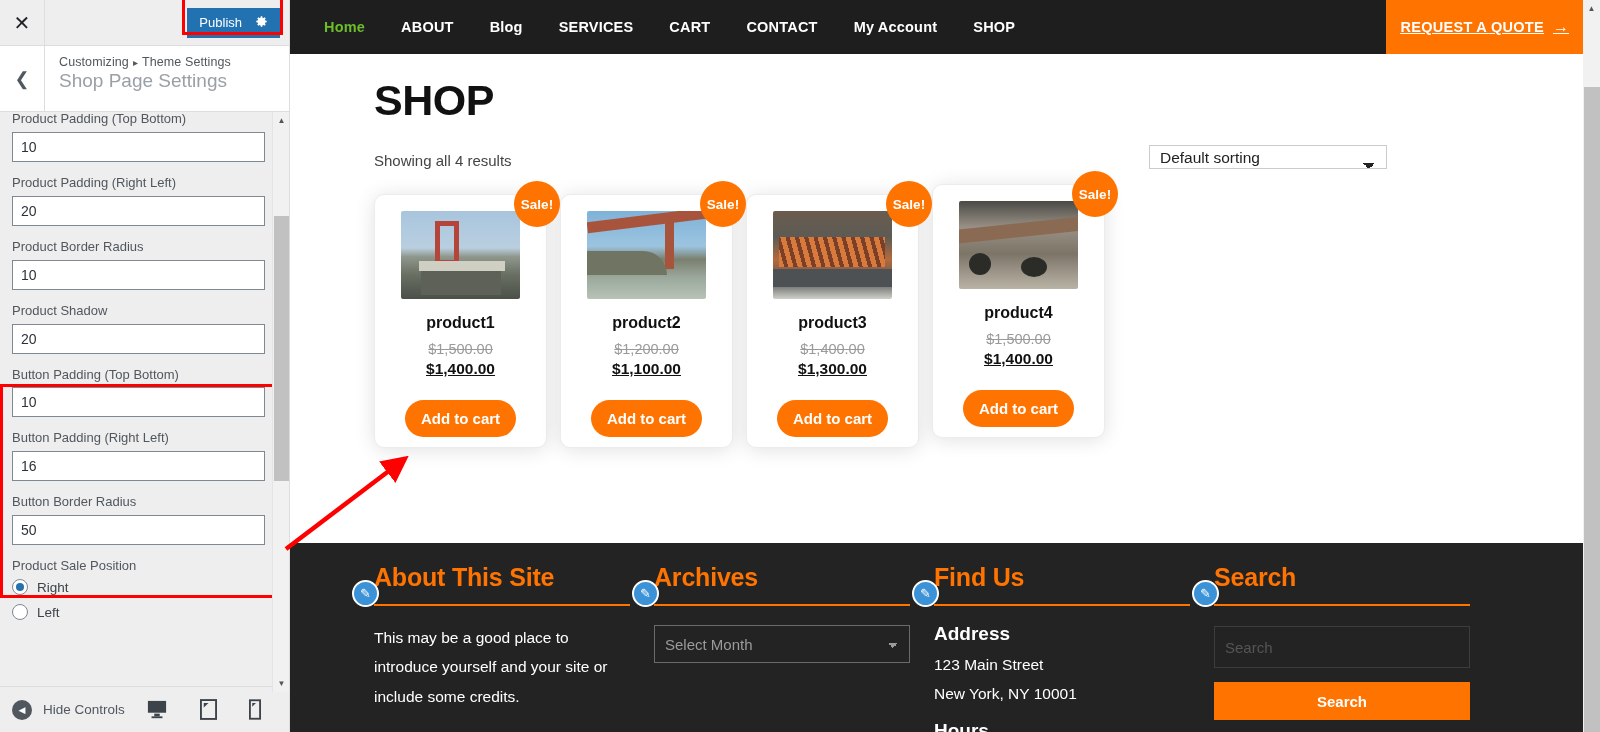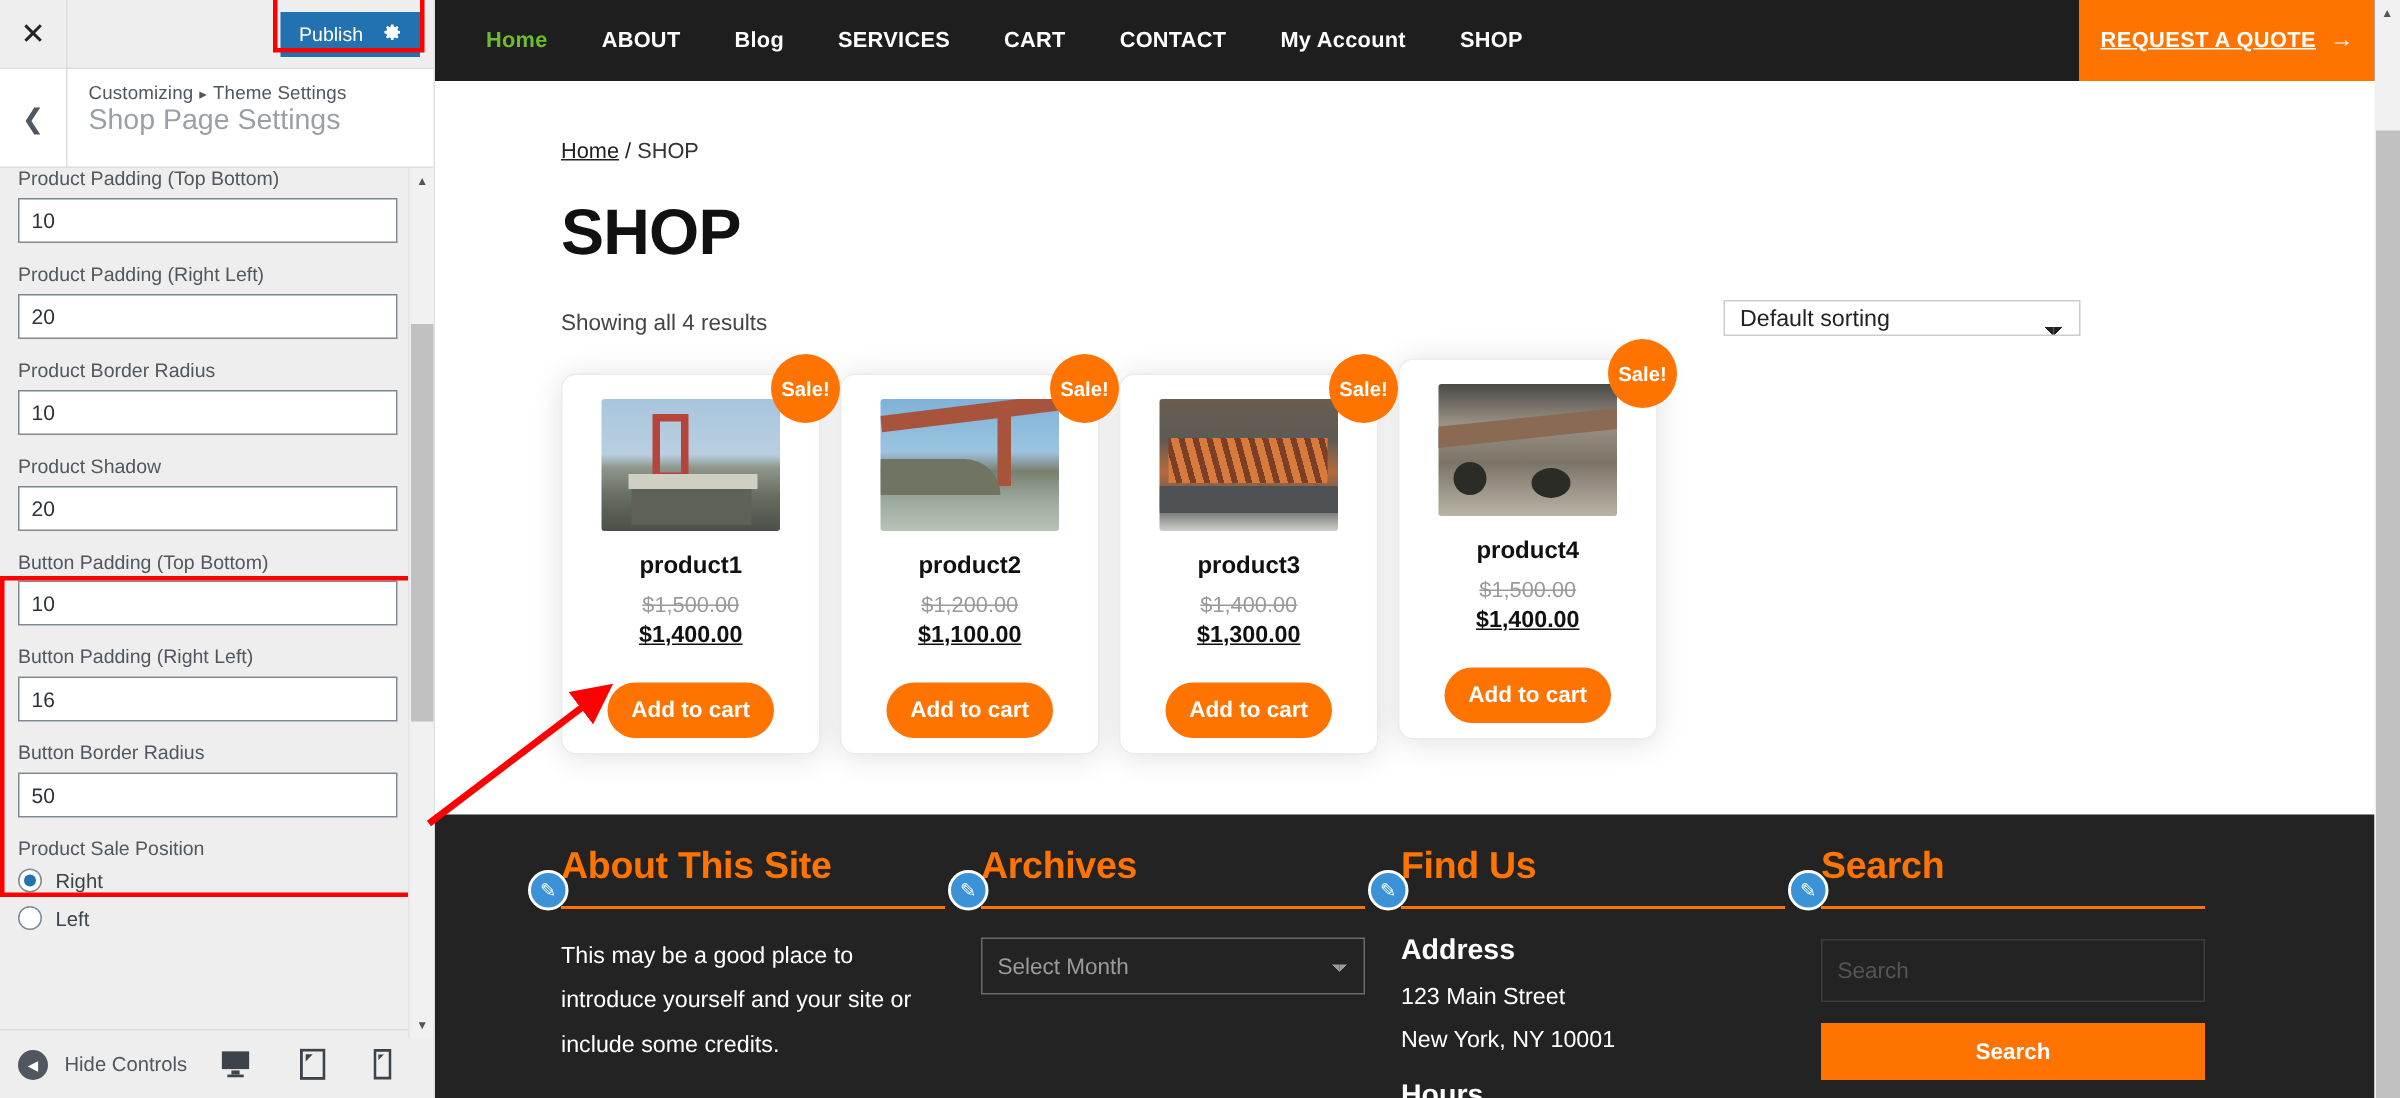--- a/index.html
+++ b/index.html
@@ -135,21 +135,21 @@
   }
   .nav-items { display: flex; align-items: center; gap: 0; padding-left: 16px; }
   .nav-item {
     color: #fff; font-size: 14.5px; font-weight: bold; padding: 0 18px;
     cursor: pointer; white-space: nowrap; letter-spacing: .2px;
   }
   .nav-item.active { color: #6dbd2b; }
   .quote-btn {
     position: absolute; right: 17px; top: 0; height: 54px; min-width: 188px;
     background: #ff7300; color: #fff; display: flex; align-items: center;
-    justify-content: center; gap: 9px; cursor: pointer; padding: 0 14px;
+    justify-content: center; gap: 9px; cursor: pointer; padding: 0 14px; text-decoration: underline;
   }
   .quote-text {
     font-size: 14.5px; font-weight: bold; text-decoration: underline;
     letter-spacing: .3px;
   }
   .quote-arrow { font-size: 16px; font-weight: bold; }
 
   
   .pv-sb {
     position: absolute; right: 0; top: 0; width: 17px; height: 732px;
@@ -417,25 +417,20 @@
         <span class="nav-item">My Account</span>
         <span class="nav-item">SHOP</span>
       </div>
       <div class="quote-btn">
         <span class="quote-text">REQUEST A QUOTE</span>
         <span class="quote-arrow">→</span>
       </div>
     </div>
 
     <div class="page-wrap">
-      <div class="breadcrumb2">
-        <a href="#">Home</a>
-        <span>/</span>
-        <span class="cur">SHOP</span>
-      </div>
 
       <h1 class="page-title">SHOP</h1>
 
       <div class="result-row">
         <span class="result-count">Showing all 4 results</span>
         <select class="sorting-select">
           <option>Default sorting</option>
           <option>Sort by popularity</option>
           <option>Sort by average rating</option>
           <option>Sort by latest</option>

